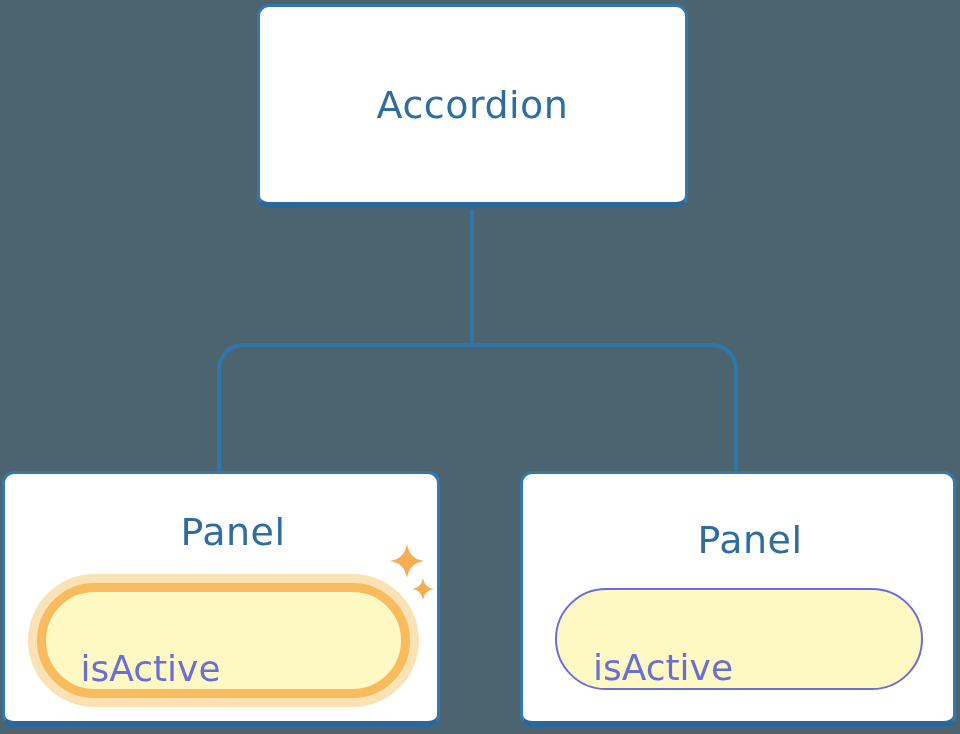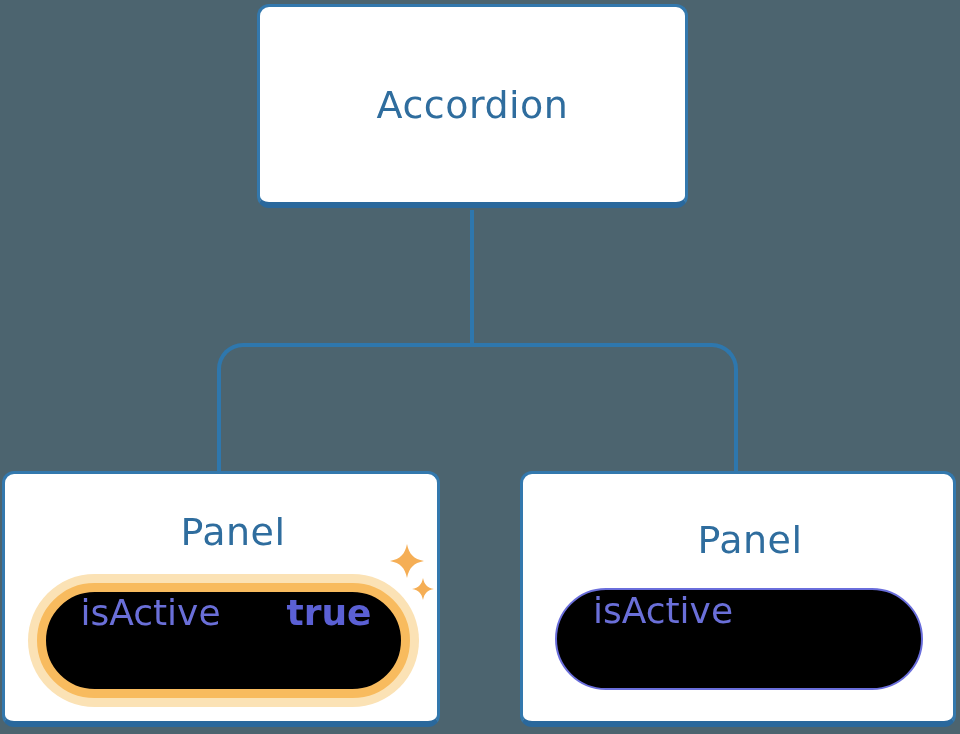--- a/index.html
+++ b/index.html
@@ -56,22 +56,22 @@
   }
   .node-panel-active  { left: 2px;   top: 471px; width: 438px; height: 256px; }
   .node-panel-inactive{ left: 520px; top: 471px; width: 436px; height: 256px; }
   .node-panel-active  .node-title { top: 36px; }
   .node-panel-inactive.node-panel .node-title { top: 44px; }
 
   
   .pill {
     position: absolute;
     display: flex;
-    align-items: flex-start;
-    background: #000000;
+    align-items: flex-end;
+    background: #fef9c3;
     border-radius: 999px;
     overflow: hidden;
   }
   .pill-cell {
     display: flex;
     align-items: center;
     justify-content: center;
     font-size: 36px;
   }
   .pill-active {
@@ -111,21 +111,20 @@
   <div class="node node-accordion">
     <span class="node-title">Accordion</span>
   </div>
 
   <div class="node node-panel node-panel-active">
     <span class="node-title">Panel</span>
 
     <div class="pill pill-active">
       <span class="pill-cell pill-label">isActive</span>
       <div class="pill-divider"></div>
-      <span class="pill-cell pill-value">true</span>
     </div>
 
     <svg class="sparkles" viewBox="0 0 72 84" xmlns="http://www.w3.org/2000/svg">
       <path fill="#f5ae55" transform="translate(22,17)" d="M17 0 C19.2 10.5, 23.5 14.8, 34 17 C23.5 19.2, 19.2 23.5, 17 34 C14.8 23.5, 10.5 19.2, 0 17 C10.5 14.8, 14.8 10.5, 17 0 Z"></path>
       <path fill="#f5ae55" transform="translate(44,51) scale(0.647)" d="M17 0 C19.2 10.5, 23.5 14.8, 34 17 C23.5 19.2, 19.2 23.5, 17 34 C14.8 23.5, 10.5 19.2, 0 17 C10.5 14.8, 14.8 10.5, 17 0 Z"></path>
     </svg>
   </div>
 
   <div class="node node-panel node-panel-inactive">
     <span class="node-title">Panel</span>

